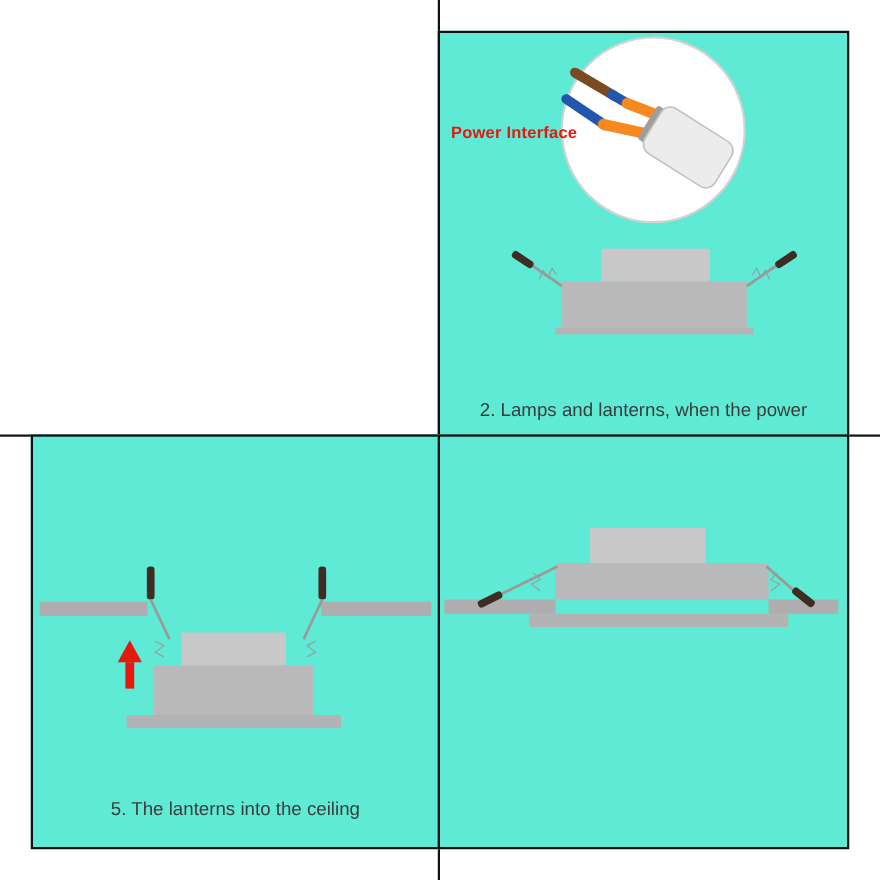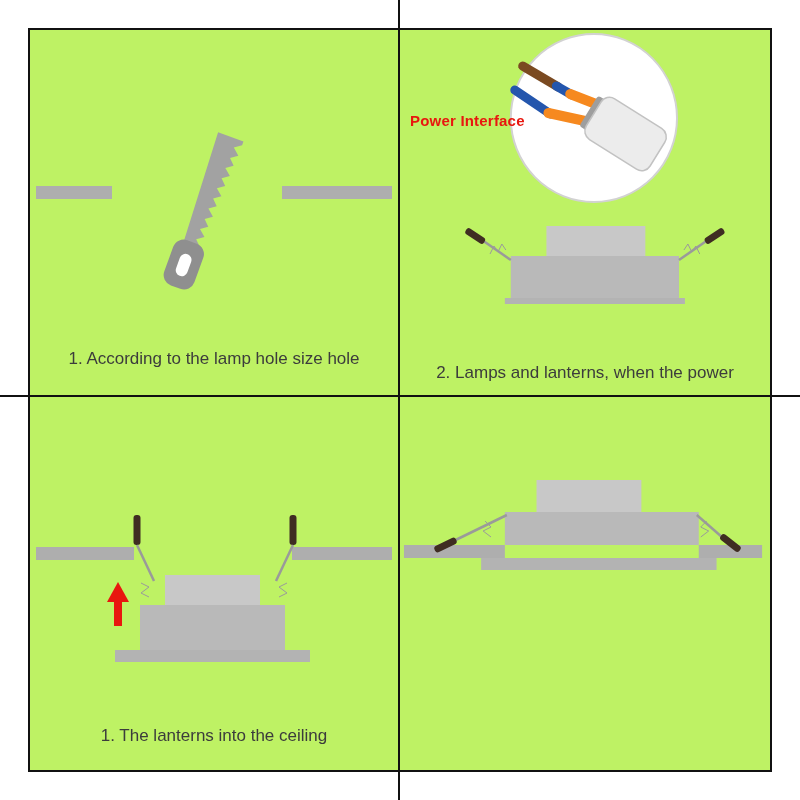--- a/index.html
+++ b/index.html
@@ -2,21 +2,21 @@
 <html style="--c-ceiling: #aeaeae; --c-lamp-top: #c8c8c8; --c-lamp-body: #b9b9b9; --c-lamp-trim: #b3b3b3; --c-saw: #a2a2a2; --c-saw-handle: #8f8f8f; --c-clip: #3f2d22; --c-spring: #9a9a9a; --c-wire-brown: #7a4a21; --c-wire-blue: #2456ad; --c-wire-orange: #f6891f; --c-connector: #ececec; --c-connector-edge: #9e9e9e; --c-circle: #d2d2d2; --c-red: #e8170f; --c-text: #3c3c3c; --c-divider: #111111;"><head>
 <meta charset="utf-8">
 <style>
   html,body{margin:0;padding:0;background:#fff;}
   .stage{
     position:relative;width:800px;height:800px;background:#fff;overflow:hidden;
     font-family:"Liberation Sans",sans-serif;
   }
   .divider-v{position:absolute;left:398px;top:0;width:2px;height:800px;background:var(--c-divider);}
   .divider-h{position:absolute;left:0;top:395px;width:800px;height:2px;background:var(--c-divider);}
-  .panel{position:absolute;border:2px solid var(--c-divider);background:#bef264;box-sizing:border-box;}
+  .panel{position:absolute;border:2px solid var(--c-divider);background:#5eead4;box-sizing:border-box;}
   #p1{left:28px;top:28px;width:372px;height:369px;}
   #p2{left:398px;top:28px;width:374px;height:369px;}
   #p3{left:28px;top:395px;width:372px;height:377px;}
   #p4{left:398px;top:395px;width:374px;height:377px;}
   .panel svg{position:absolute;left:0;top:0;width:100%;height:100%;}
   .caption{
     position:absolute;left:0;right:0;text-align:center;
     font-size:17px;color:var(--c-text);line-height:24px;
   }
   #p1 .caption{bottom:24px;}
@@ -45,32 +45,20 @@
   .circle-outline{fill:#ffffff;stroke:var(--c-circle);stroke-width:2;}
   .arrow{fill:var(--c-red);}
 </style>
 </head>
 <body>
 
 <div class="stage">
   <div class="divider-v"></div>
   <div class="divider-h"></div>
 
-  <section class="panel" id="p1">
-    <svg viewBox="0 0 368 365" preserveAspectRatio="none">
-      <rect class="ceiling" x="6" y="156" width="76" height="13"></rect>
-      <rect class="ceiling" x="252" y="156" width="110" height="13"></rect>
-      <g transform="translate(162,212) rotate(20)">
-        <polygon class="saw-blade" points="-13,-112 14,-112 14,-108 7,-103 14,-97 7,-92 13,-86 6,-81 13,-75 6,-70 12,-64 5,-59 12,-53 5,-48 11,-42 4,-37 11,-31 4,-26 10,-20 3,-15 10,-9 3,-4 9,2 -8,2"></polygon>
-        <rect class="saw-handle" x="-16" y="0" width="32" height="48" rx="11"></rect>
-        <rect class="saw-slot" x="-6" y="13" width="12" height="23" rx="6"></rect>
-      </g>
-    </svg>
-    <div class="caption">1. According to the lamp hole size hole</div>
-  </section>
 
   <section class="panel" id="p2">
     <svg viewBox="0 0 374 365" preserveAspectRatio="none">
       <circle class="circle-outline" cx="196" cy="88" r="84"></circle>
       <line class="wire-brown" x1="124" y1="36" x2="160" y2="57" stroke-width="9"></line>
       <line class="wire-blue" x1="158" y1="56" x2="174" y2="65" stroke-width="9"></line>
       <line class="wire-orange" x1="172" y1="64" x2="198" y2="74" stroke-width="10"></line>
       <line class="wire-blue" x1="116" y1="60" x2="152" y2="84" stroke-width="9"></line>
       <line class="wire-orange" x1="150" y1="83" x2="187" y2="91" stroke-width="10"></line>
       <g transform="translate(228,104) rotate(32)">
@@ -108,21 +96,21 @@
       <polyline class="spring" points="111,186 119,190 111,196 119,200" stroke-width="1"></polyline>
       <polyline class="spring" points="257,186 249,190 257,196 249,200" stroke-width="1"></polyline>
       <rect class="lamp-top" x="135" y="178" width="95" height="30"></rect>
       <rect class="lamp-body" x="110" y="208" width="145" height="45"></rect>
       <rect class="lamp-trim" x="85" y="253" width="195" height="12"></rect>
       <g>
         <polygon class="arrow" points="77,205 99,205 88,185"></polygon>
         <rect class="arrow" x="84" y="205" width="8" height="24"></rect>
       </g>
     </svg>
-    <div class="caption">1. The lanterns into the ceiling</div>
+    <div class="caption">5. The lanterns into the ceiling</div>
   </section>
 
   <section class="panel" id="p4">
     <svg viewBox="0 0 374 373" preserveAspectRatio="none">
       <rect class="lamp-top" x="138" y="83" width="106" height="32"></rect>
       <rect class="lamp-body" x="106" y="115" width="196" height="33"></rect>
       <rect class="ceiling" x="4" y="148" width="102" height="13"></rect>
       <rect class="ceiling" x="302" y="148" width="64" height="13"></rect>
       <rect class="lamp-trim" x="82" y="161" width="238" height="12"></rect>
       <line class="spring" x1="108" y1="118" x2="50" y2="146" stroke-width="2.5"></line>

